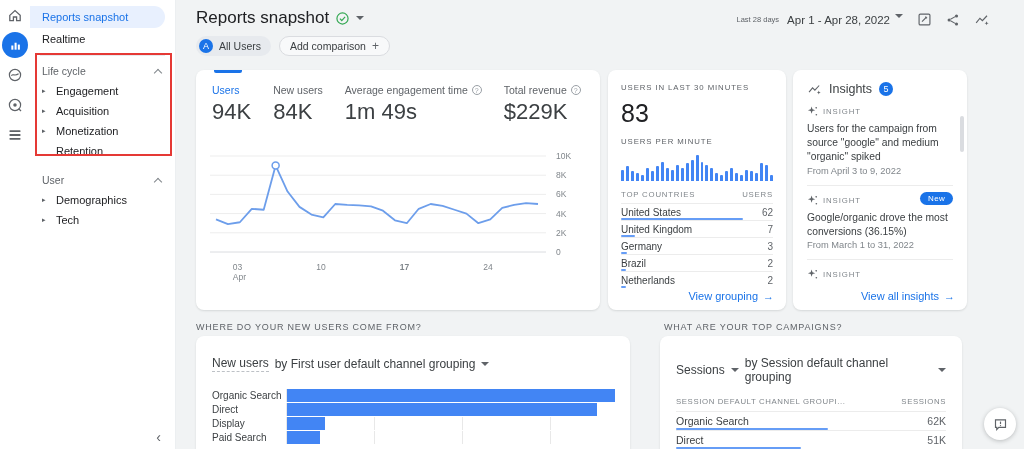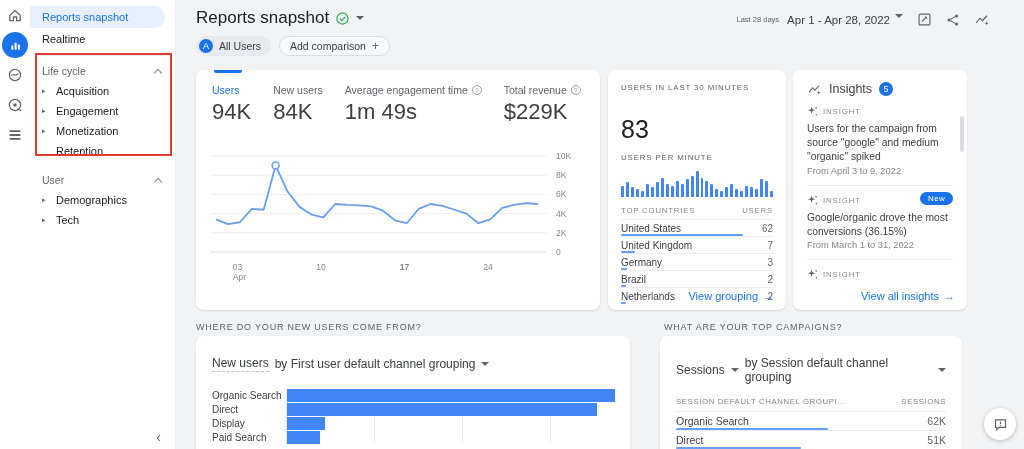--- a/index.html
+++ b/index.html
@@ -55,21 +55,21 @@
   .help { width:10px; height:10px; border:1px solid #9aa0a6; border-radius:50%; font-size:7px; color:#9aa0a6; display:inline-flex; align-items:center; justify-content:center; }
   #trend-svg { position:absolute; left:14px; top:76px; }
   #trend-ylabels { position:absolute; left:360px; top:0; width:34px; }
   .ytick { position:absolute; font-size:8.5px; color:#80868b; }
   #trend-xticks { position:absolute; left:0; top:192px; width:100%; height:24px; }
   .xtick { position:absolute; font-size:8.5px; color:#80868b; line-height:1.2; }
 
   
   #card-realtime { left:432px; top:70px; width:178px; height:240px; padding:13px 13px 0; }
   .micro-label { font-size:7.8px; letter-spacing:.9px; color:#5f6368; }
-  #rt-value { font-size:25px; color:#202124; margin:23px 0 9px; }
+  #rt-value { font-size:25px; color:#202124; margin:7px 0 9px; }
   #ppm-bars { margin-top:7px; height:28px; display:flex; align-items:flex-end; gap:2px; }
   .ppm-bar { width:3px; background:#4285f4; border-radius:1px 1px 0 0; }
   #rt-table-head { display:flex; justify-content:space-between; margin-top:9px; padding-bottom:4px; font-size:7.8px; letter-spacing:.8px; color:#80868b; }
   .country-row { position:relative; height:17px; display:flex; justify-content:space-between; align-items:center; border-top:1px solid #ececec; font-size:10px; }
   .country-name { color:#3c4043; }
   .country-val { color:#5f6368; }
   .country-underline { position:absolute; left:0; bottom:0; height:2px; background:#669df6; border-radius:1px; }
   .card-link { position:absolute; right:12px; bottom:8px; font-size:11px; color:#1a73e8; display:flex; align-items:center; gap:5px; cursor:pointer; }
 
   
@@ -152,25 +152,25 @@
     <span>Realtime</span>
   </div>
   <div class="nav-divider"></div>
 
   <div class="sec-head">
     <span>Life cycle</span>
     <span class="chev-up"></span>
   </div>
   <div class="sec-item">
     <span class="tri">▸</span>
-    <span>Acquisition</span>
+    <span>Engagement</span>
   </div>
   <div class="sec-item">
     <span class="tri">▸</span>
-    <span>Engagement</span>
+    <span>Acquisition</span>
   </div>
   <div class="sec-item">
     <span class="tri">▸</span>
     <span>Monetization</span>
   </div>
   <div class="sec-item">
     <span>Retention</span>
   </div>
 
   <div style="height:9px"></div>

